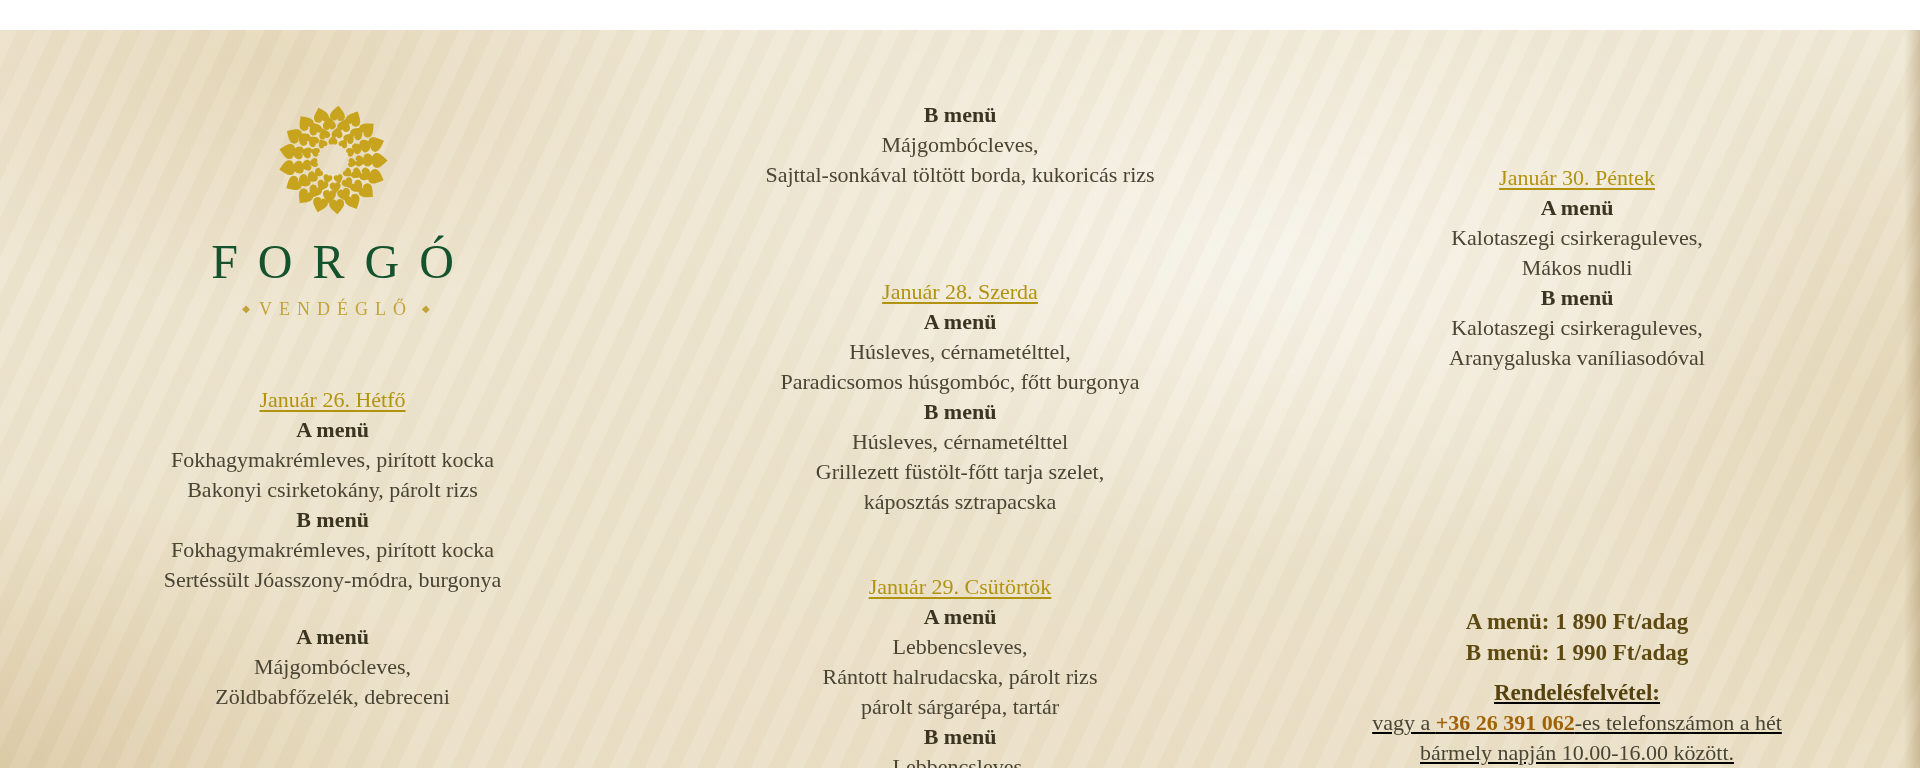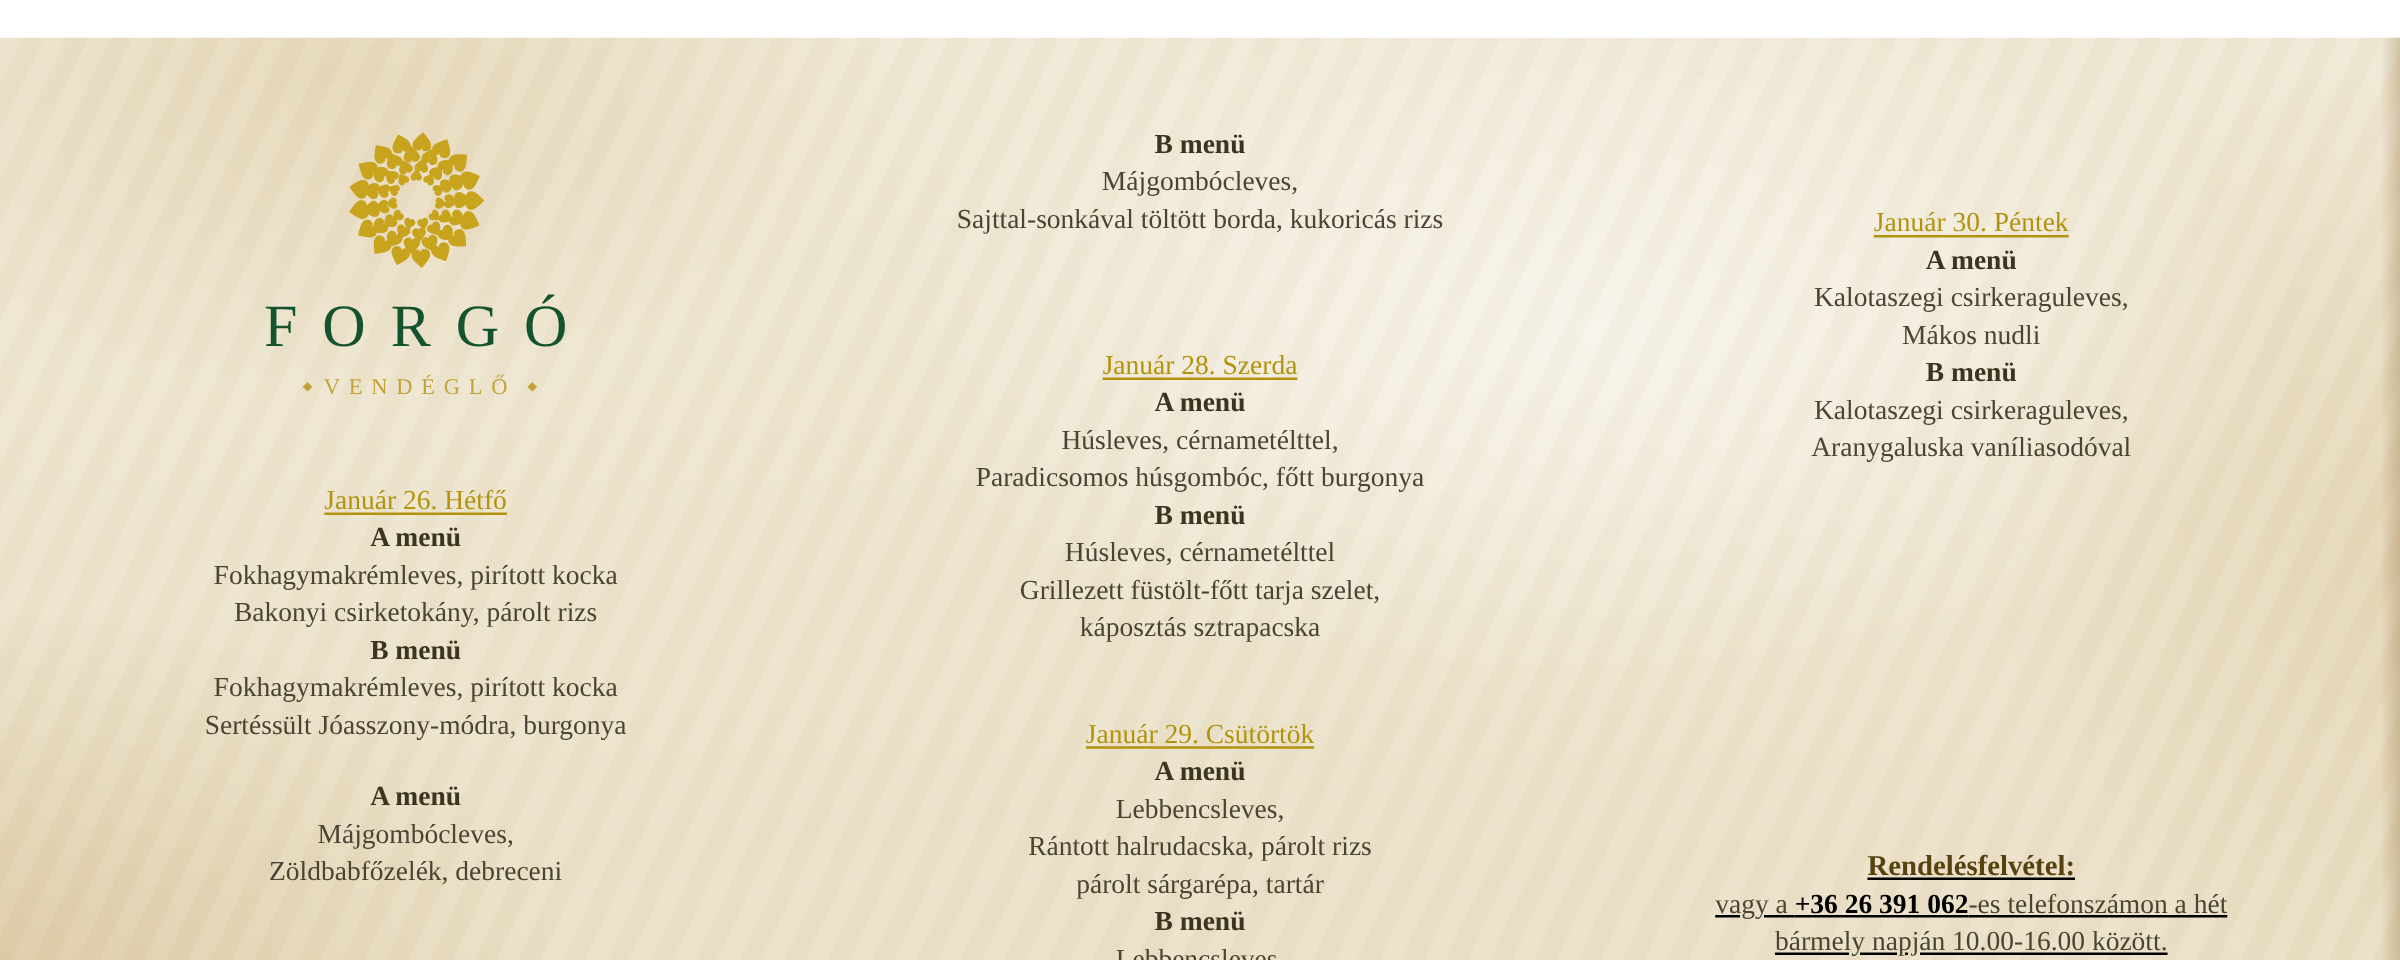--- a/index.html
+++ b/index.html
@@ -80,21 +80,21 @@
     font-weight: bold;
     color: #55420e;
   }
   .ordering-line {
     font-size: 22px;
     line-height: 30px;
     color: #4a4434;
   }
   .ordering-line .phone {
     font-weight: bold;
-    color: #000000;
+    color: #a16207;
   }
   .logo-flower-wrap { line-height: 0; }
   .brand-wordmark {
     margin-top: 14px;
     font-size: 48px;
     line-height: 52px;
     letter-spacing: 20px;
     padding-left: 20px;
     color: #14532d;
   }
@@ -236,19 +236,23 @@
   <div class="block col-right" style="top:163px;">
     <div class="date-heading">Január 30. Péntek</div>
     <div class="menu-label">A menü</div>
     <div class="menu-item">Kalotaszegi csirkeraguleves,</div>
     <div class="menu-item">Mákos nudli</div>
     <div class="menu-label">B menü</div>
     <div class="menu-item">Kalotaszegi csirkeraguleves,</div>
     <div class="menu-item">Aranygaluska vaníliasodóval</div>
   </div>
 
+  <div class="block col-right" style="top:606px;">
+    <div class="price-line">A menü: 1 890 Ft/adag</div>
+    <div class="price-line">B menü: 1 990 Ft/adag</div>
+  </div>
 
   <div class="block col-right" style="top:678px;text-decoration:underline;">
     <div class="ordering-title">Rendelésfelvétel:</div>
     <div class="ordering-line"><span>vagy a </span><span class="phone">+36 26 391 062</span><span>-es telefonszámon a hét</span></div>
     <div class="ordering-line">bármely napján 10.00-16.00 között.</div>
   </div>
 </div>
 
 </body></html>

